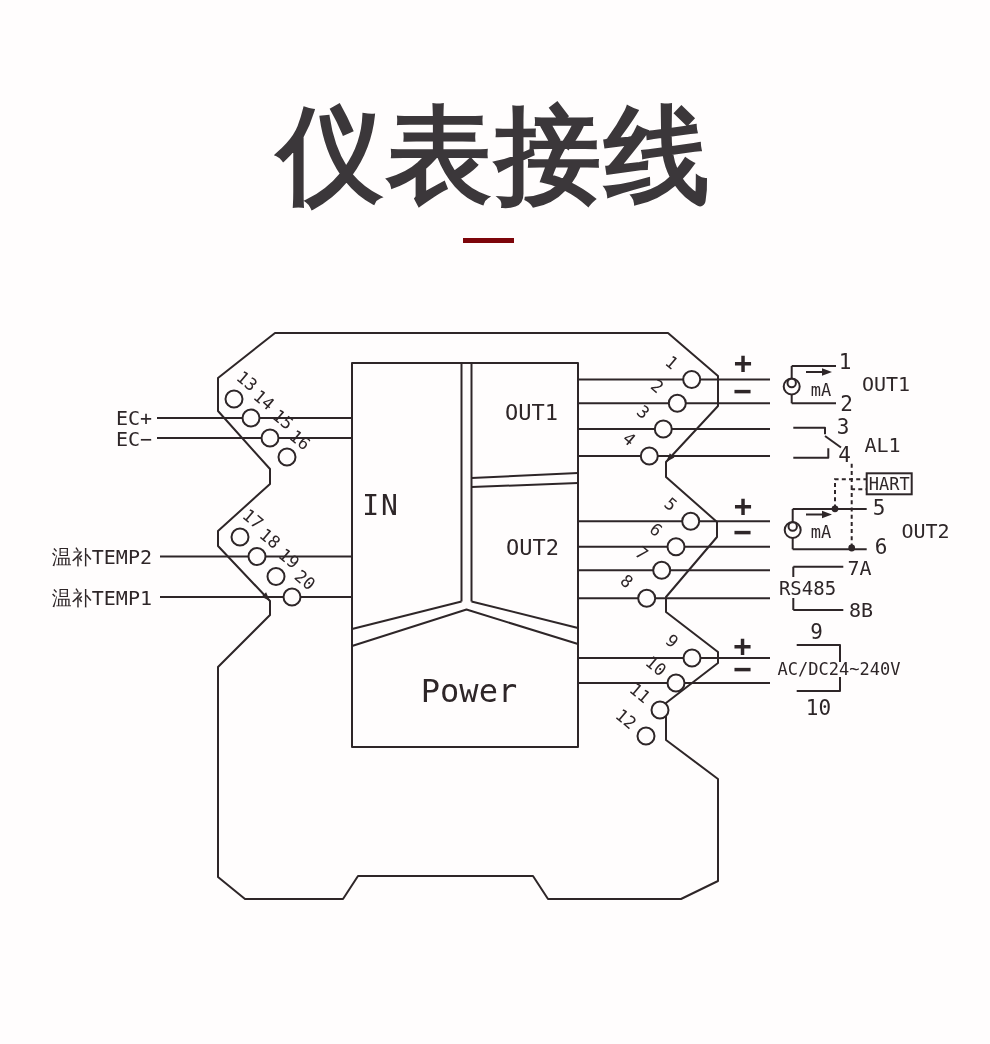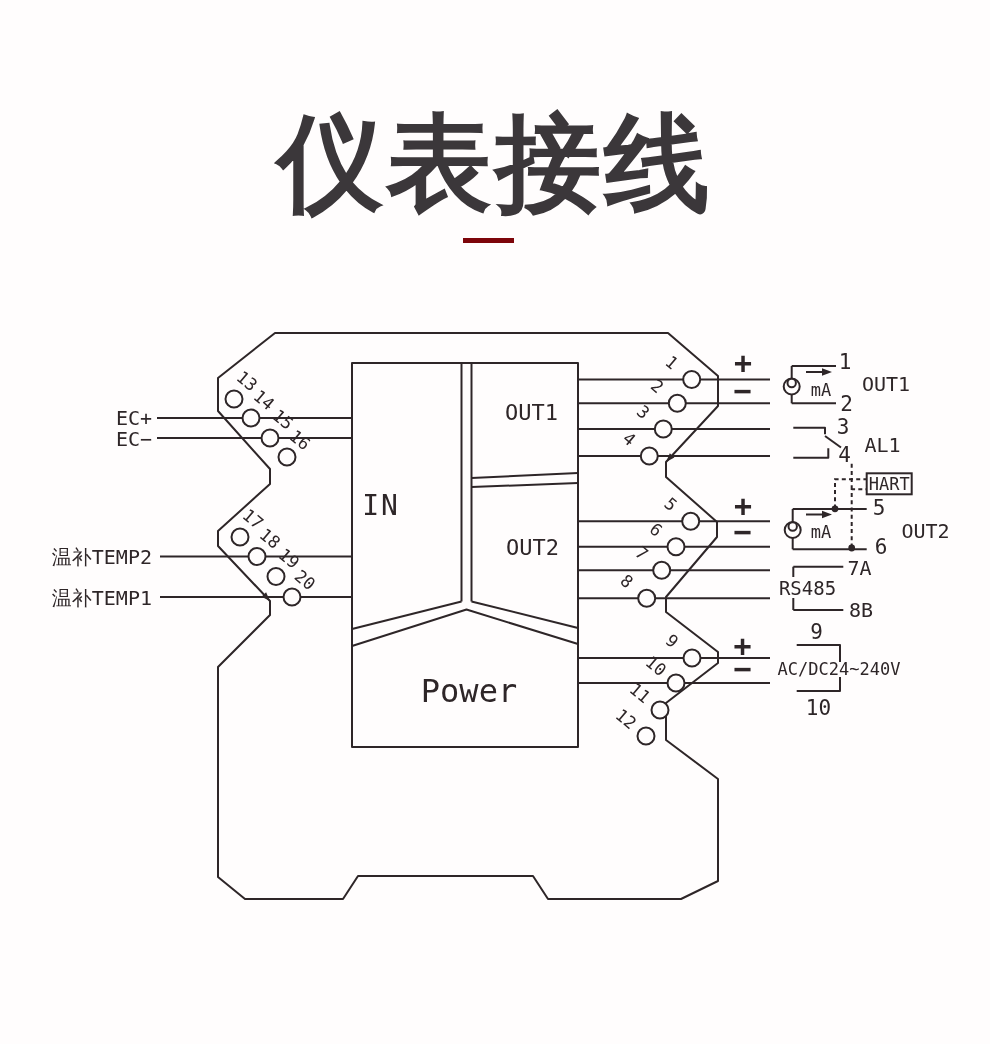--- a/index.html
+++ b/index.html
@@ -4,21 +4,21 @@
 <style>
   html,body{margin:0;padding:0;}
   body{
     width:990px;height:1044px;
     background:#fffdfd;
     font-family:"DejaVu Sans","Liberation Sans",sans-serif;
     position:relative;overflow:hidden;
   }
   .stage{position:absolute;inset:0;width:990px;height:1044px;}
   .page-title{
-    position:absolute;top:108px;left:0;width:990px;
+    position:absolute;top:100px;left:0;width:990px;
     margin:0;text-align:center;
     font-size:106px;line-height:1.06;font-weight:bold;
     letter-spacing:3px;color:#3b373a;
     font-family:"DejaVu Sans","Liberation Sans",sans-serif;
   }
   .title-underline{
     position:absolute;top:238px;left:463px;
     width:51px;height:5px;background:#7d050a;
   }
   svg{position:absolute;top:0;left:0;}

